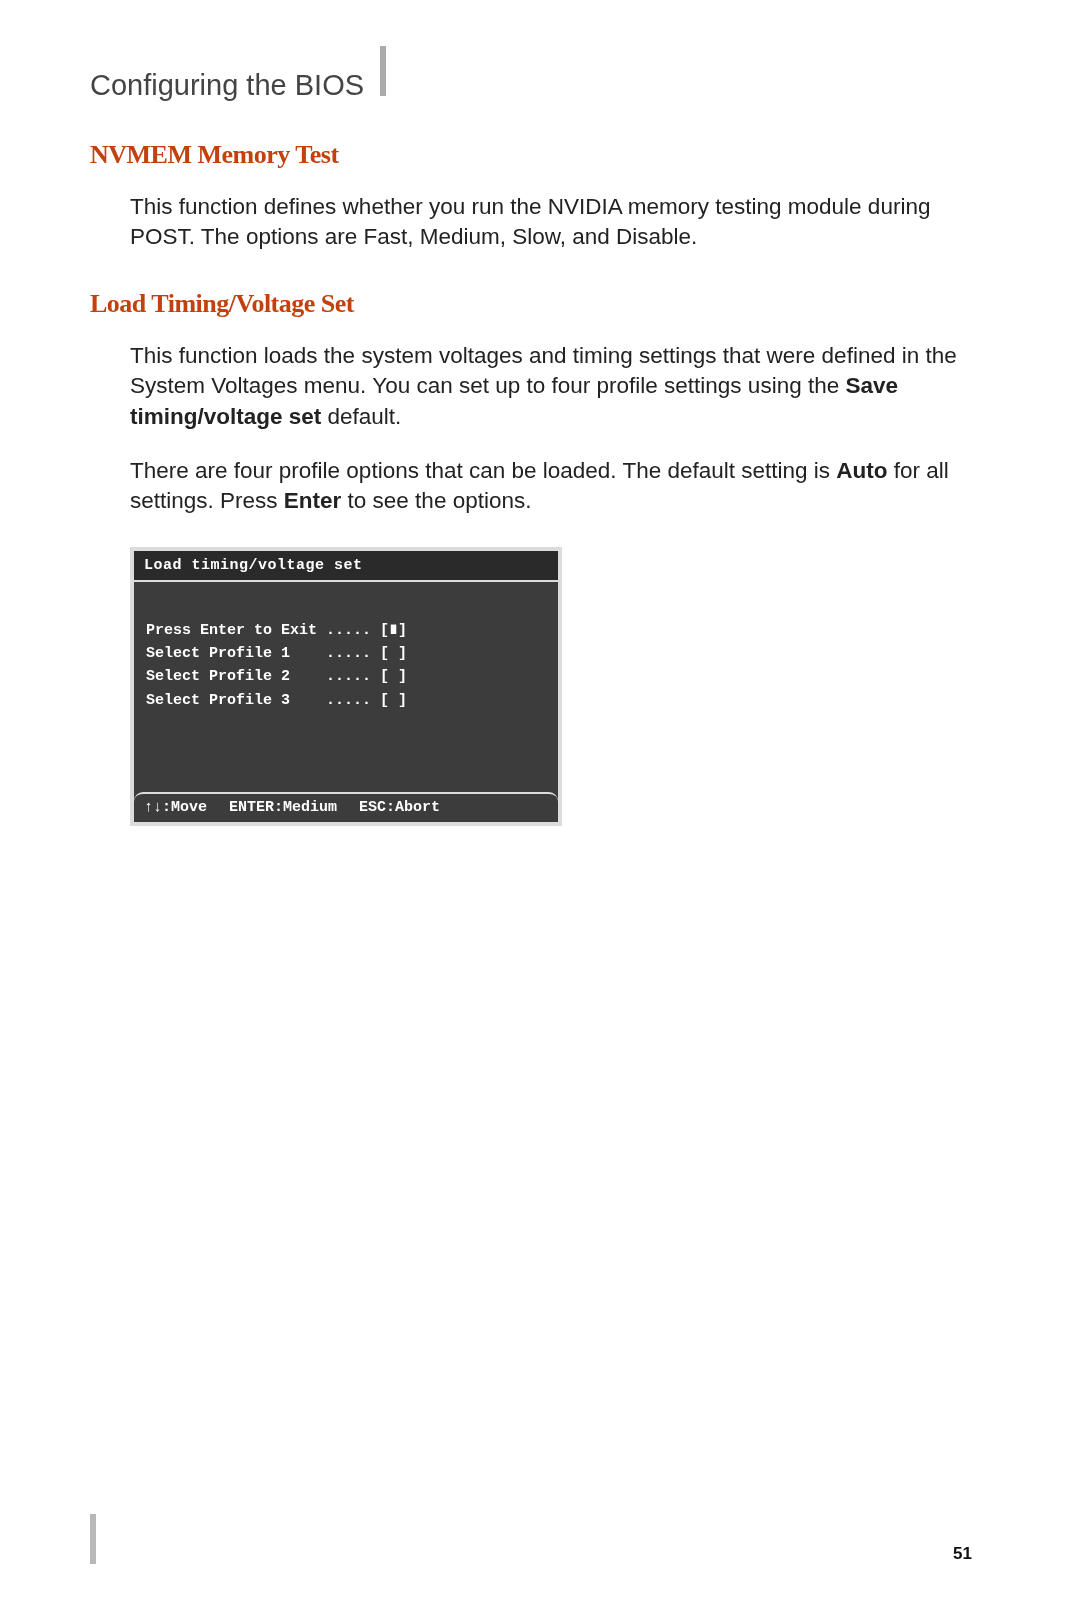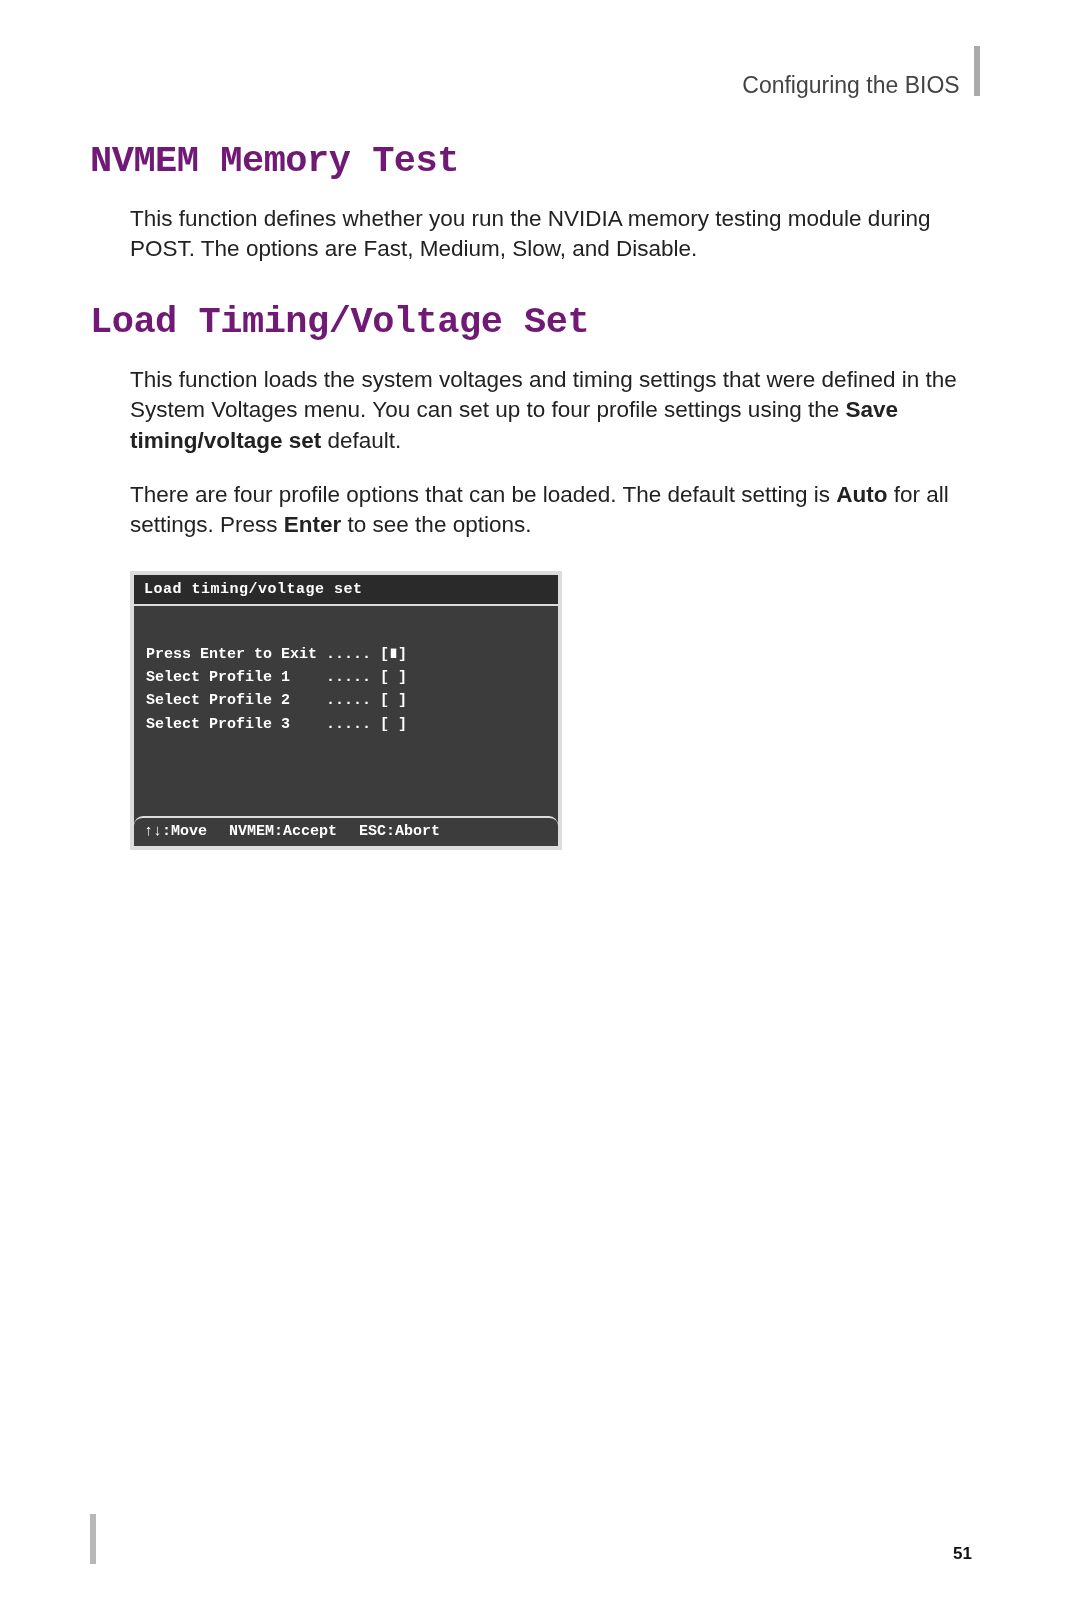--- a/index.html
+++ b/index.html
@@ -6,46 +6,45 @@
     body {
       width: 1080px;
       height: 1620px;
       background: #ffffff;
       font-family: Arial, Helvetica, sans-serif;
       color: #111;
       position: relative;
       padding: 60px 90px 60px 90px;
     }
     .header {
-      text-align: right;
-      font-size: 23px;
+      font-size: 29px;
       color: #444;
       margin-bottom: 30px;
       padding-right: 10px;
       position: relative;
     }
     .header-bar {
       display: inline-block;
       width: 6px;
       height: 50px;
       background: #aaa;
       vertical-align: middle;
       margin-left: 8px;
       position: relative;
       top: -14px;
     }
     .header-text {
       display: inline-block;
       vertical-align: middle;
     }
     h2.section-heading {
-      font-family: Liberation Mono, monospace;
+      font-family: Liberation Serif, serif;
       font-weight: bold;
-      font-size: 37px;
-      color: #701a75;
+      font-size: 26px;
+      color: #c2410c;
       margin-top: 8px;
       margin-bottom: 22px;
       letter-spacing: -0.5px;
     }
     .body-text {
       font-size: 22.5px;
       line-height: 1.35;
       color: #222;
       margin-left: 40px;
       margin-right: 10px;
@@ -124,19 +123,19 @@
 <div class="bios-box">
   <div class="bios-title">Load timing/voltage set</div>
   <div class="bios-body">
 <span>Press Enter to Exit ..... [∎]</span>
 <span>Select Profile 1    ..... [ ]</span>
 <span>Select Profile 2    ..... [ ]</span>
 <span>Select Profile 3    ..... [ ]</span>
   </div>
   <div class="bios-footer">
     <span>↑↓:Move</span>
-    <span>NVMEM:Accept</span>
+    <span>ENTER:Medium</span>
     <span>ESC:Abort</span>
   </div>
 </div>
 
 <div class="left-bar"></div>
 <div class="page-footer">51</div>
 
 </body></html>

